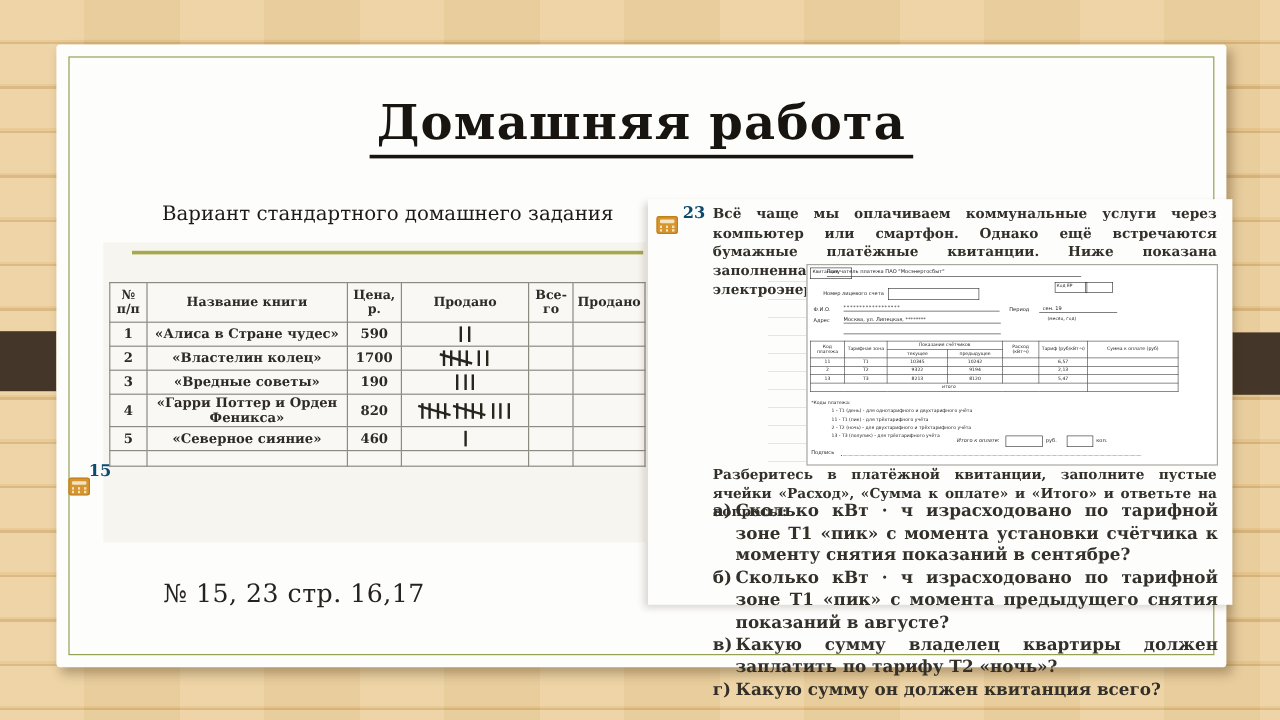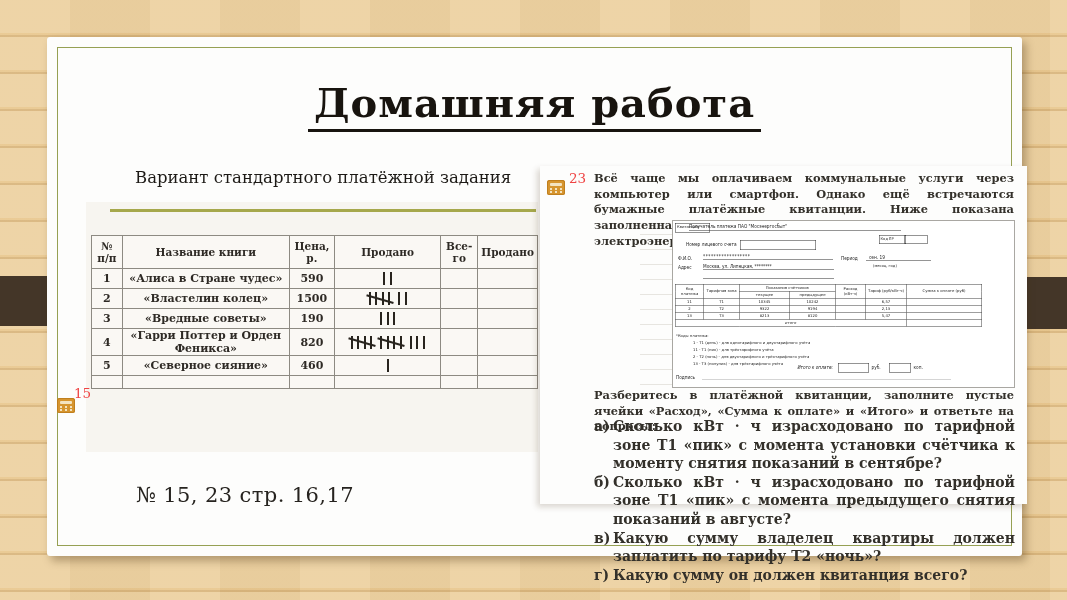--- a/index.html
+++ b/index.html
@@ -42,21 +42,21 @@
   .tg.five::after{content:"";position:absolute;left:-3px;top:5.5px;width:calc(100% + 6px);
     height:2px;background:#28241e;transform:rotate(16deg);}
 
   .calc-icon{position:absolute;width:18px;height:15px;background:#d6952f;border-radius:2.5px;
     box-shadow:inset 0 0 0 1px #c07f1d;}
   .calc-icon::before{content:"";position:absolute;left:3px;top:2.5px;right:3px;height:3.5px;background:#f3e3c0;border-radius:1px;}
   .calc-icon::after{content:"";position:absolute;left:3px;top:8px;width:12px;height:5px;
     background:
       linear-gradient(90deg,#f3e3c0 0 2px,transparent 2px 5px,#f3e3c0 5px 7px,transparent 7px 10px,#f3e3c0 10px 12px) top/12px 2px no-repeat,
       linear-gradient(90deg,#f3e3c0 0 2px,transparent 2px 5px,#f3e3c0 5px 7px,transparent 7px 10px,#f3e3c0 10px 12px) bottom/12px 2px no-repeat;}
-  .task-num{position:absolute;color:#ef4444;font-weight:normal;font-size:13.5px;}
+  .task-num{position:absolute;color:#0c4a6e;font-weight:bold;font-size:13.5px;}
   .task-text{position:absolute;font-size:12.3px;font-weight:bold;color:#33302a;
     text-align:justify;line-height:1.38;}
   .page-ref{position:absolute;left:89px;top:446px;font-size:21px;color:#26231f;letter-spacing:.4px;}
 
   
   .page23{position:absolute;left:540px;top:166px;width:487px;height:338px;background:#fdfdfc;
     box-shadow:-3px 3px 6px rgba(60,40,10,.18);}
   .p23-intro{left:54px;top:5px;width:420px;font-size:11.4px;}
   .p23-outro{left:54px;top:222px;width:420px;font-size:11.4px;}
   .questions{position:absolute;left:54px;top:251px;width:421px;font-size:14px;font-weight:bold;
@@ -90,21 +90,21 @@
 <div class="slide">
   <div class="ribbon left"></div>
   <div class="ribbon right"></div>
 
   <div class="card">
     <div class="card-border"></div>
 
     <div class="title">
       <span>Домашняя работа</span>
     </div>
-    <div class="subtitle">Вариант стандартного платёжной задания</div>
+    <div class="subtitle">Вариант стандартного домашнего задания</div>
 
     <div class="book-page">
       <div class="olive-line"></div>
       <table class="btable">
         <thead>
           <tr>
             <th class="w-num">№ п/п</th>
             <th class="w-name c-name" style="text-align:center">Название книги</th>
             <th class="w-price">Цена, р.</th>
             <th class="w-sold">Продано</th>
@@ -122,21 +122,21 @@
                     <b></b>
                     <b></b>
                   </span>
                 </span></td>
               <td></td>
               <td></td>
             </tr>
             <tr>
               <td>2</td>
               <td class="c-name">«Властелин колец»</td>
-              <td>1500</td>
+              <td>1700</td>
               <td><span class="tally">
                   <span class="tg five">
                     <b></b>
                     <b></b>
                     <b></b>
                     <b></b>
                   </span>
                   <span class="tg">
                     <b></b>
                     <b></b>

